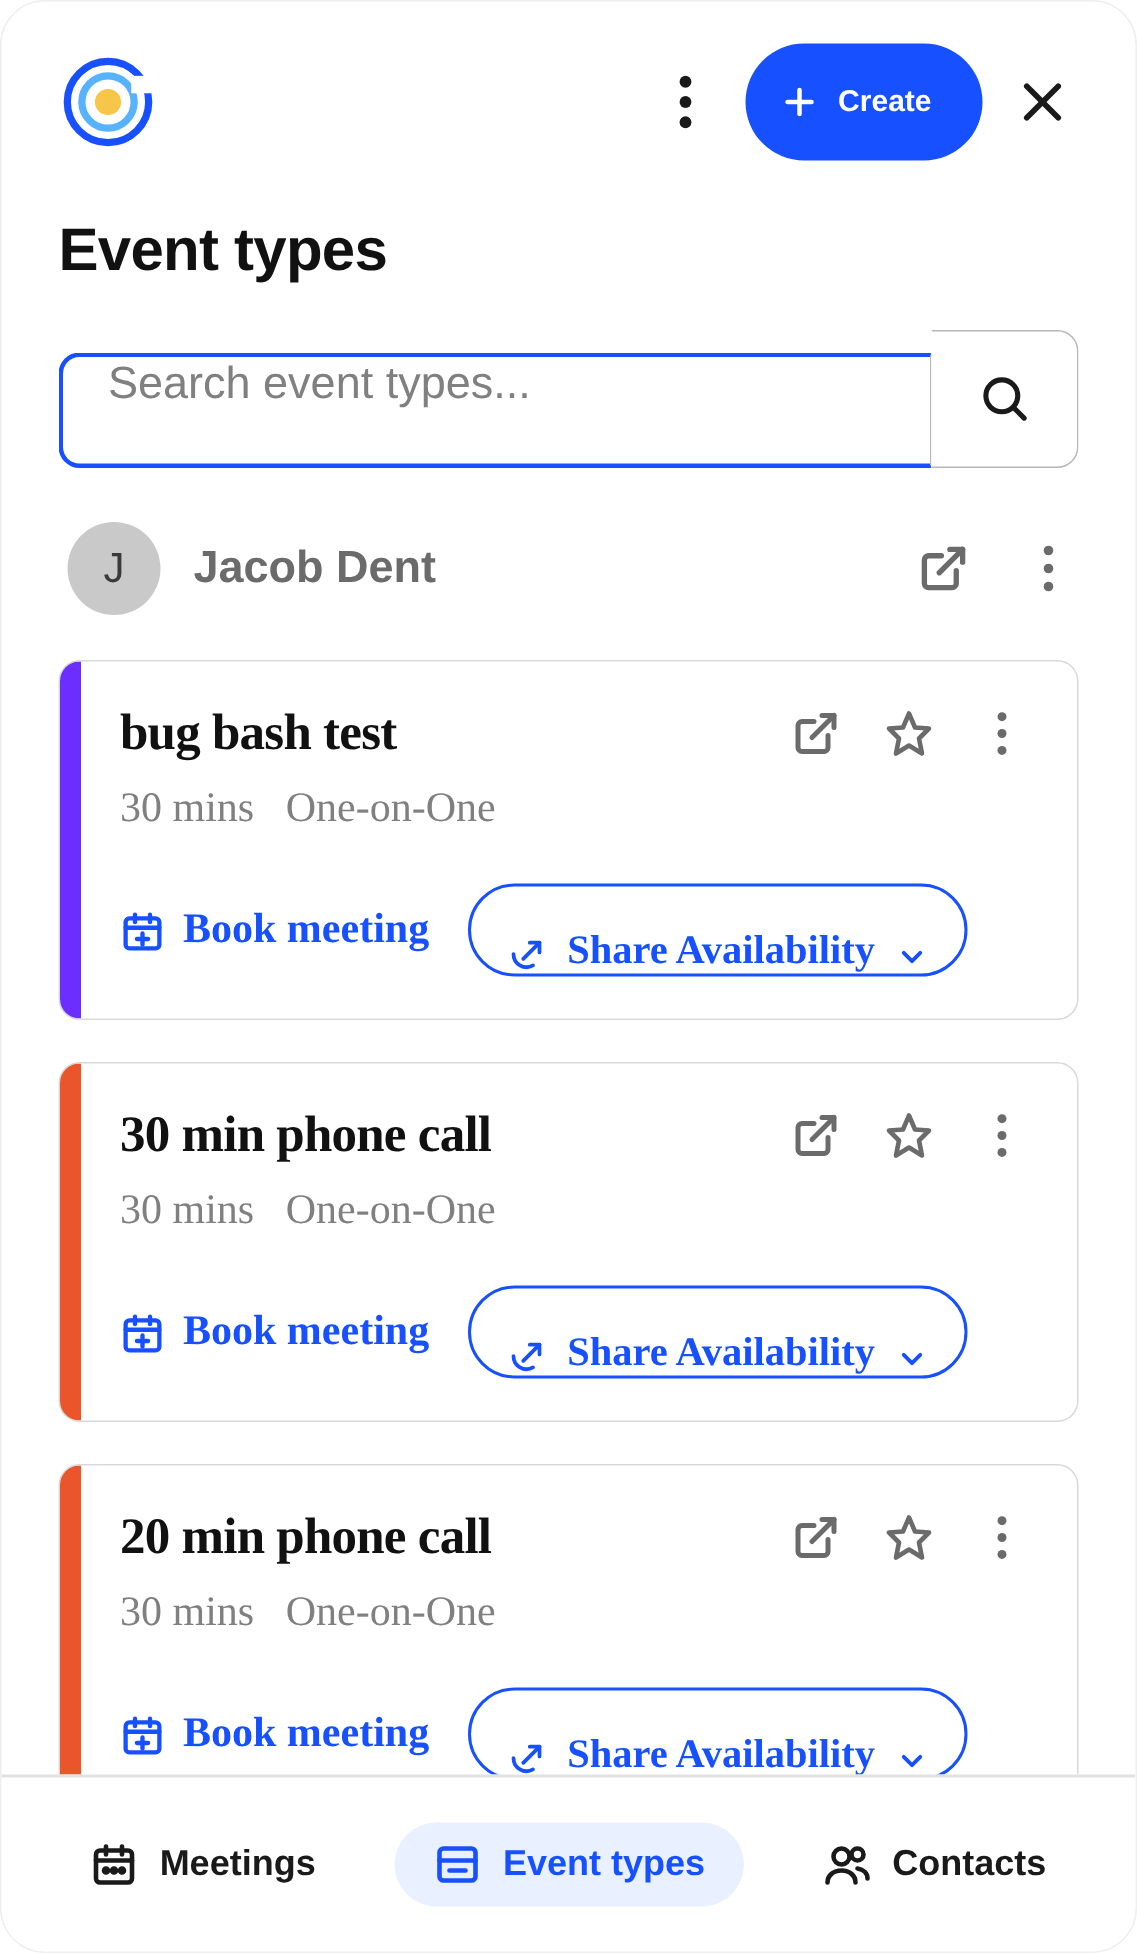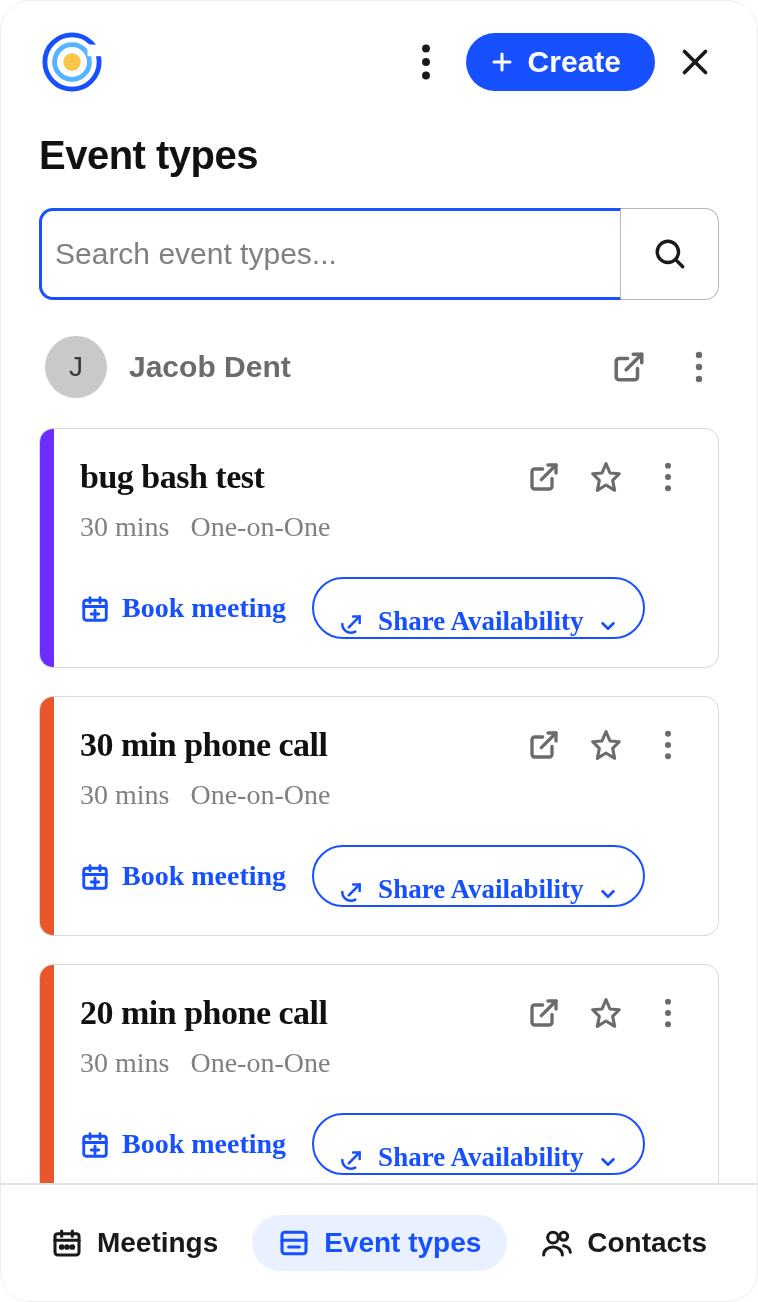--- a/index.html
+++ b/index.html
@@ -31,23 +31,23 @@
   .kebab-btn, .close-btn {
     width:48px; height:48px;
     display:flex; align-items:center; justify-content:center;
     cursor:pointer;
   }
   .create-btn {
     background:#1750ff;
     color:#fff;
     border:none;
     border-radius: 999px;
-    height:58px;
+    height:78px;
     padding: 0 34px 0 24px;
-    font-size: 30px;
+    font-size: 20px;
     font-weight: 700;
     display:flex;
     align-items:center;
     gap:14px;
     cursor:pointer;
   }
   .create-btn svg { stroke:#fff; }
 
   .page-title {
     font-size: 40px;
@@ -62,22 +62,23 @@
     display:flex;
     margin: 30px 38px 0 38px;
     height: 92px;
   }
   .search-input-wrap {
     flex:1;
     border: 3px solid #1750ff;
     border-right: 1px solid #b7b7b7;
     border-radius: 14px 0 0 14px;
     display:flex;
-    align-items:center;
-    padding: 0 11px;
+    align-items:flex-start;
+    padding: 0 28px;
+    margin-top: 15px;
   }
   .search-input {
     border:none;
     outline:none;
     font-size: 30px;
     color:#333;
     width:100%;
     background:transparent;
   }
   .search-input::placeholder { color:#808080; }
@@ -202,21 +203,21 @@
     background:#fff;
     display:flex;
     align-items:center;
     justify-content:space-around;
     padding: 0 20px;
   }
   .nav-item {
     display:flex;
     align-items:center;
     gap:14px;
-    font-size: 28px;
+    font-size: 24px;
     font-weight:600;
     color:#1a1a1a;
     padding: 12px 26px;
     border-radius: 999px;
     cursor:pointer;
   }
   .nav-item.active {
     background:#e9f0ff;
     color:#1750ff;
   }

